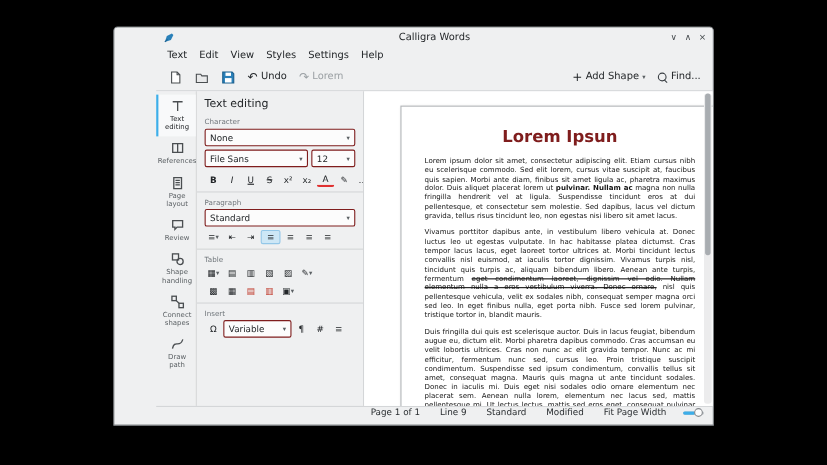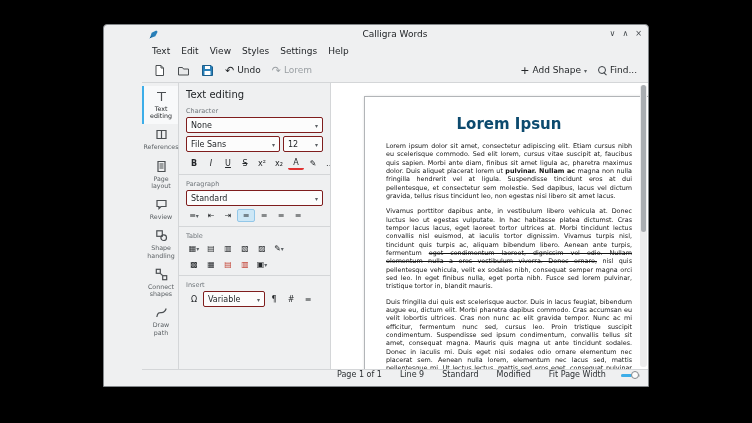--- a/index.html
+++ b/index.html
@@ -52,21 +52,21 @@
   .btnrow { display:flex; gap:1px; align-items:center; margin:2px 0 3px; }
   .fbtn { min-width:14px; height:13px; display:flex; align-items:center; justify-content:center; font-size:8px; color:#232629; border-radius:2px; padding:0 1px; }
   .fbtn.active { background:#cde7f6; border:1px solid #93c7e8; height:11px; }
   .fbtn .red { color:#c0392b; }
   .fbtn.underline-a { border-bottom:2px solid #e03131; height:11px; }
   .hr { border-top:1px solid #d4d6d8; margin:4px -7px 3px; }
   .bold { font-weight:bold; } .ital { font-style:italic; } .undl { text-decoration:underline; } .strk { text-decoration:line-through; }
   
   .doc-area { flex:1; position:relative; background:#ffffff; overflow:hidden; }
   .page { position:absolute; left:33px; top:13px; width:290px; height:430px; background:#fff; border:1px solid #b2b5b8; box-shadow:1px 1px 3px rgba(0,0,0,.25); padding:18px 21px; box-sizing:border-box; }
-  .doc-title { text-align:center; font-weight:bold; font-size:15px; color:#0c4a6e; margin:0 0 9px; }
+  .doc-title { text-align:center; font-weight:bold; font-size:15px; color:#7f1d1d; margin:0 0 9px; }
   .para { font-size:6.4px; line-height:1.3; text-align:justify; color:#151515; margin:0 0 7px; }
   .vscroll { position:absolute; right:1px; top:2px; bottom:2px; width:7px; background:#ececed; border-radius:3px; }
   .vscroll .thumb { position:absolute; top:0; left:1px; width:5px; height:52%; background:#a9adb1; border-radius:3px; }
   
   .statusbar { height:16px; flex:0 0 16px; border-top:1px solid #d4d6d8; display:flex; font-size:8px; color:#2b2f32; padding:0 8px; }
   .sb-spacer { width:178px; flex:0 0 178px; }
   .sb-item { padding:0 9px; white-space:nowrap; }
   .slider { position:relative; width:46px; height:10px; margin-left:6px; }
   .slider .track { position:absolute; left:0; right:0; top:4px; height:3px; background:#bfc4c8; border-radius:2px; }
   .slider .fill { position:absolute; left:0; width:58%; top:4px; height:3px; background:#3daee9; border-radius:2px; }

